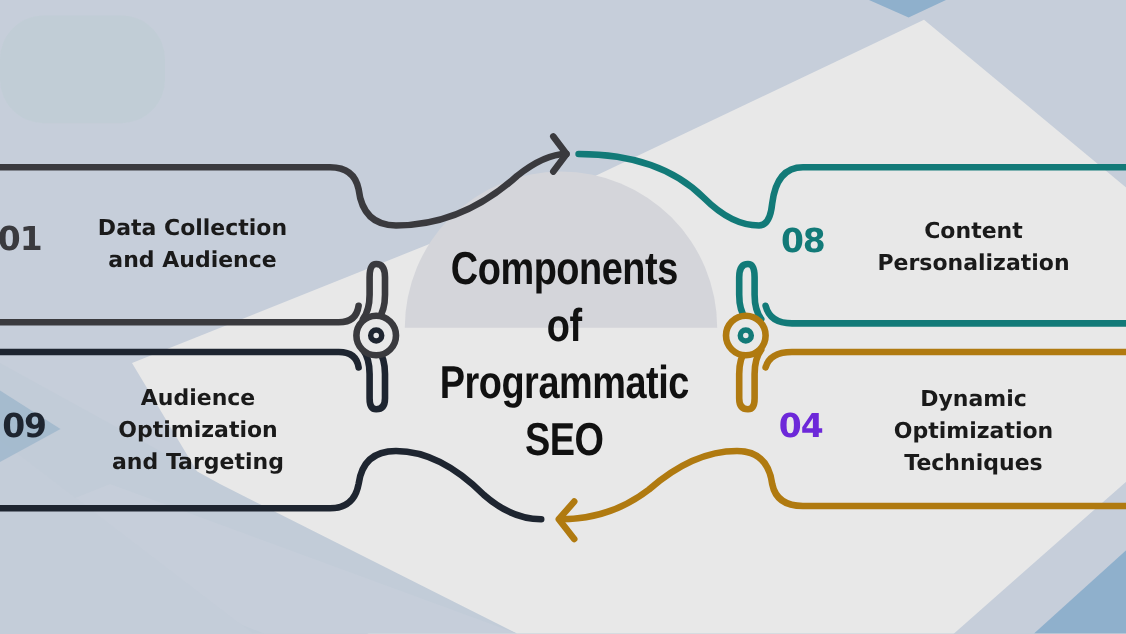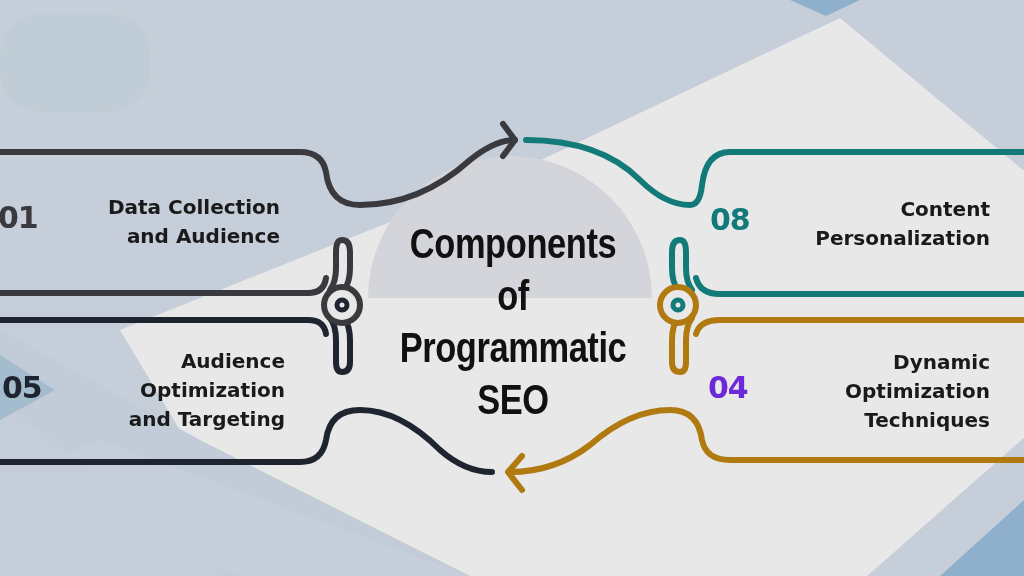--- a/index.html
+++ b/index.html
@@ -8,21 +8,21 @@
       background: #c6ceda;
       font-family: "DejaVu Sans", sans-serif;
     }
     .bg-svg { position: absolute; left: 0; top: 0; width: 1024px; height: 576px; }
     .diagram-svg { position: absolute; left: 0; top: 0; width: 1024px; height: 576px; }
     .num {
       position: absolute; font-weight: bold; font-size: 30px;
       font-family: "DejaVu Sans", sans-serif; letter-spacing: -1px;
     }
     .label {
-      position: absolute; text-align: right; font-weight: bold;
+      position: absolute; text-align: center; font-weight: bold;
       font-size: 20px; line-height: 29px; color: #1a1a1a;
       font-family: "DejaVu Sans", sans-serif; white-space: nowrap;
     }
     .label span { display: block; }
     .title {
       position: absolute; left: 370px; top: 218px; width: 286px;
       text-align: center; font-family: "Liberation Sans", sans-serif;
       font-weight: bold; font-size: 42px; line-height: 52px; color: #111;
       transform: scaleX(0.82); transform-origin: center;
       letter-spacing: -0.5px;
@@ -78,21 +78,21 @@
     <circle cx="678" cy="305" r="18" fill="#e8e8e8" stroke="#b07a10" stroke-width="6"></circle>
     <circle cx="678" cy="305" r="5" fill="none" stroke="#127a78" stroke-width="5"></circle>
   </g>
 
   <path d="M 1034 320 L 720 320 Q 700 320 696 334" fill="none" stroke="#b07a10" stroke-width="6" stroke-linecap="round"></path>
   <path d="M 1034 460 L 730 460 Q 706 460 702 440 Q 698 410 670 410 Q 630 410 590 445 Q 555 472 510 472" fill="none" stroke="#b07a10" stroke-width="6" stroke-linecap="round"></path>
   <path d="M 522 456 L 508 472 L 522 490" fill="none" stroke="#b07a10" stroke-width="6" stroke-linecap="round" stroke-linejoin="round"></path>
 </svg>
 
 <div class="num" style="left:-2px; top:200px; color:#3a3a3e;">01</div>
-<div class="num" style="left:2px; top:370px; color:#1e2530;">05</div>
+<div class="num" style="left:2px; top:370px; color:#1e2530;">09</div>
 <div class="num" style="left:710px; top:202px; color:#127a78;">08</div>
 <div class="num" style="left:708px; top:370px; color:#6d28d9;">04</div>
 
 <div class="label" style="left:70px; top:193px; width:210px;">
   <span>Data Collection</span>
   <span>and Audience</span>
 </div>
 <div class="label" style="left:75px; top:347px; width:210px;">
   <span>Audience</span>
   <span>Optimization</span>

